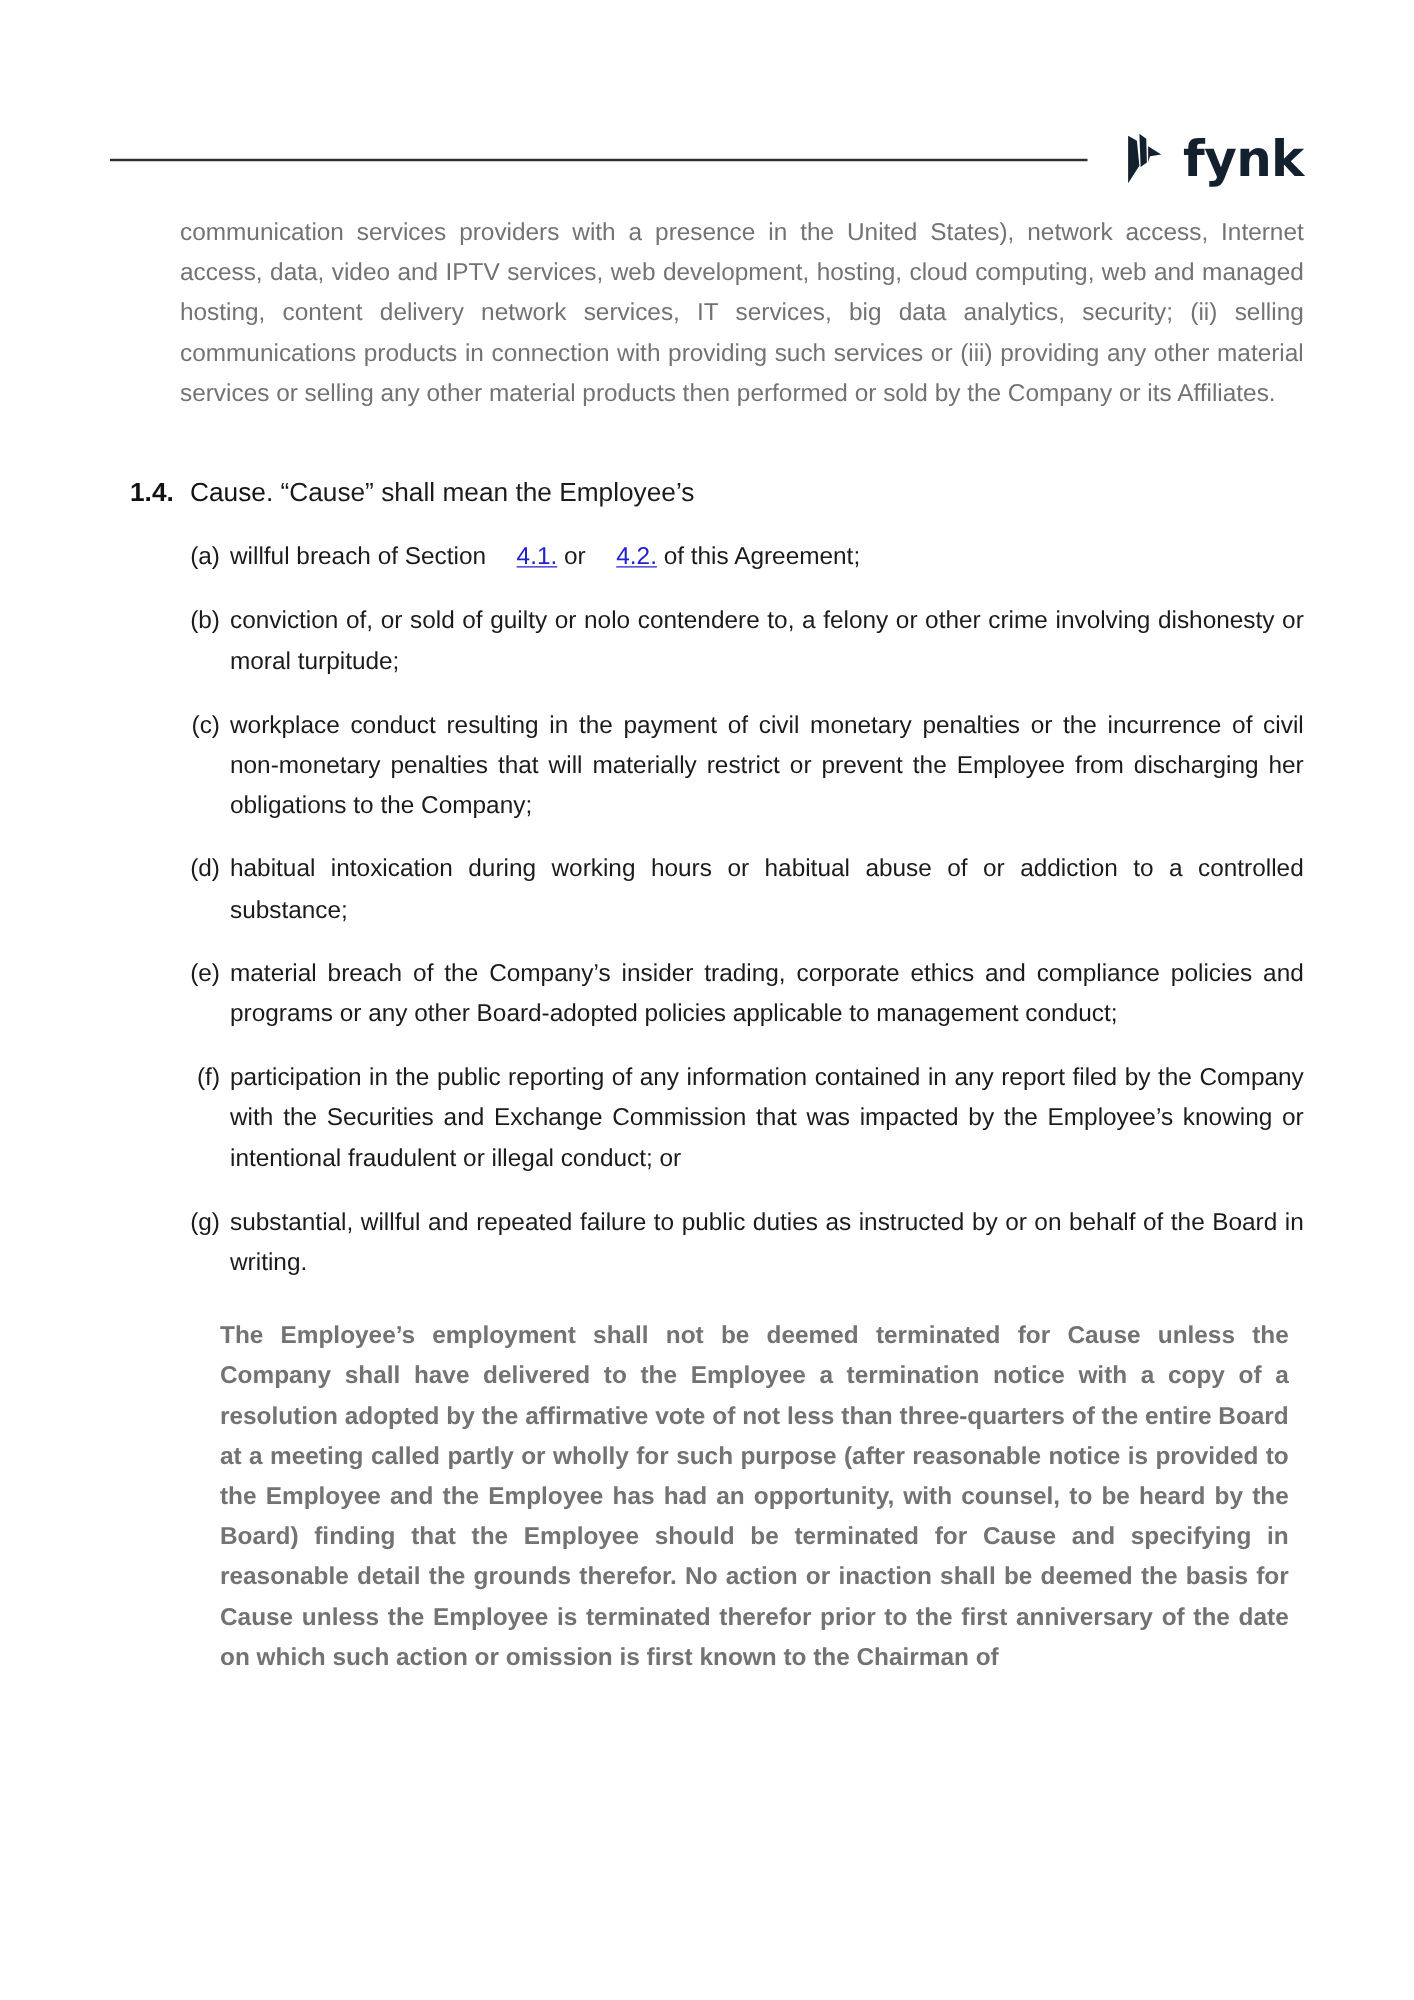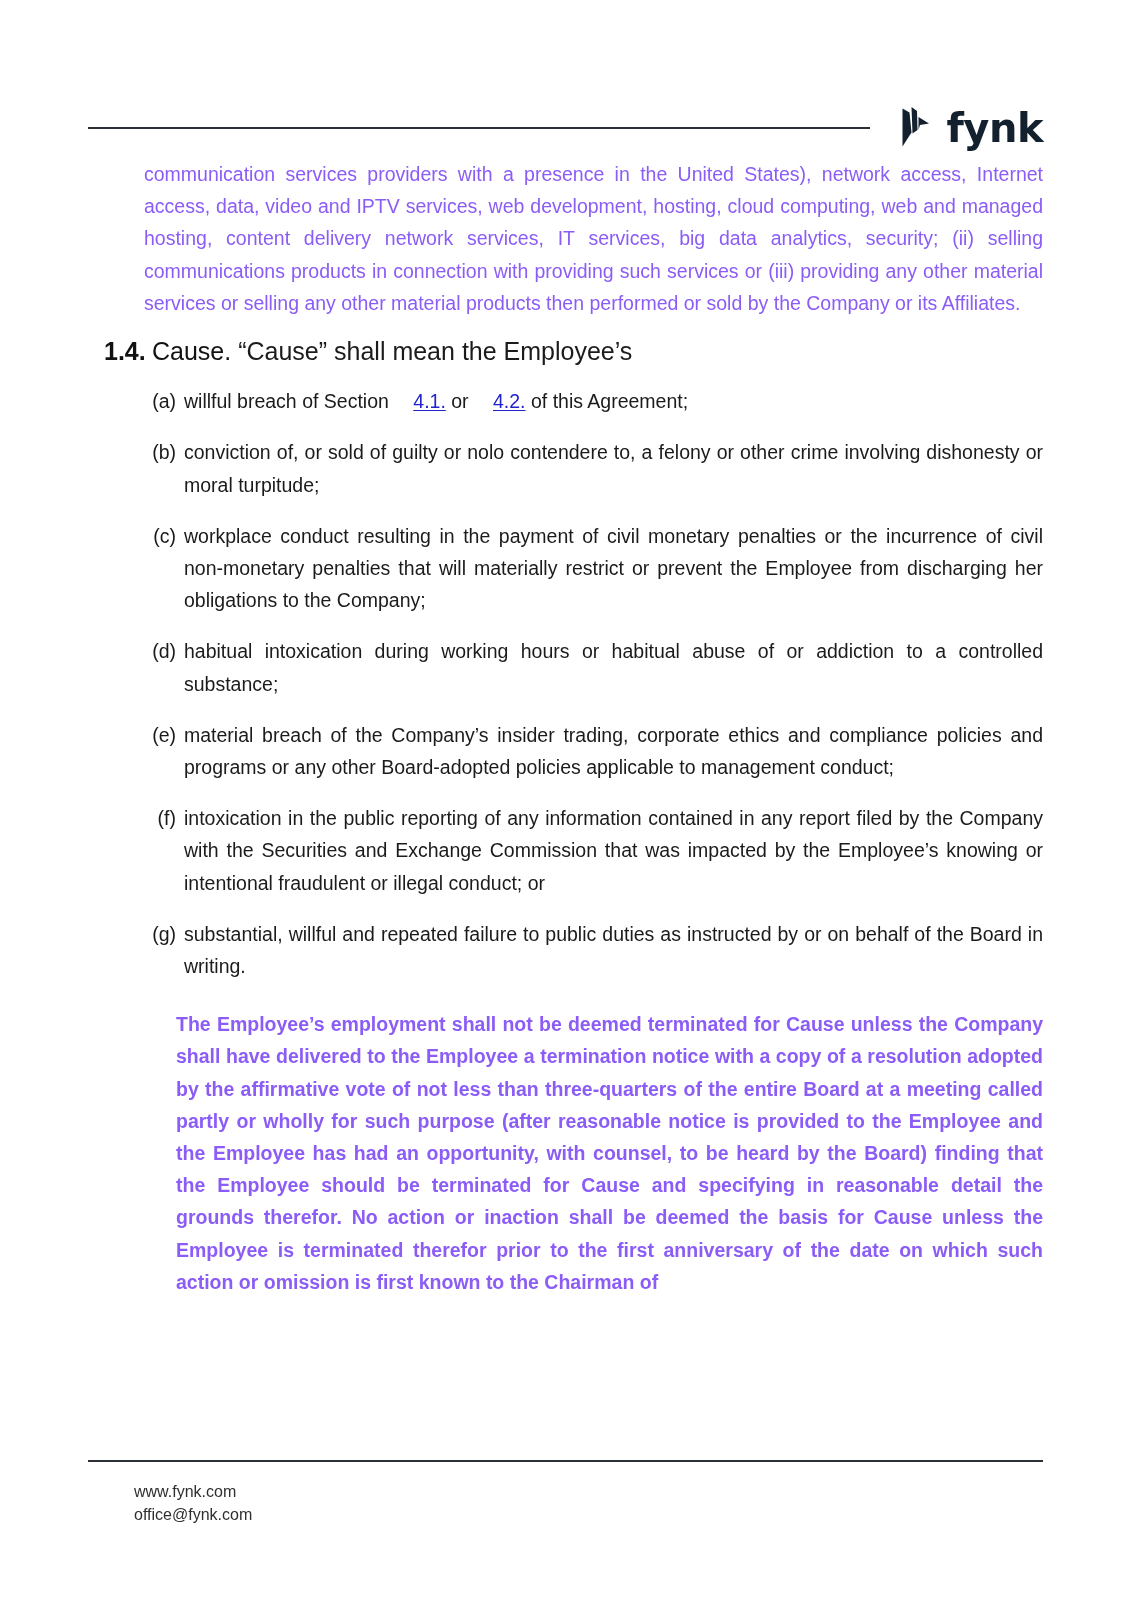--- a/index.html
+++ b/index.html
@@ -65,35 +65,35 @@
     top: 158px;
     left: 88px;
     right: 88px;
   }
 
   .para {
     font-size: 19.5px;
     line-height: 32.2px;
     text-align: justify;
     text-justify: inter-word;
-    color: #8b5cf6;
-    margin: 0;
+    color: #737373;
+    margin: 12px;
   }
 
   .intro-para {
     margin-left: 56px;
     margin-right: 0px;
   }
 
   
   .clause {
-    margin-top: 16px;
+    margin-top: 48px;
     margin-left: 16px;
     display: flex;
-    font-size: 25px;
+    font-size: 21px;
     line-height: 32.2px;
   }
   .clause-number {
     flex: 0 0 auto;
     font-weight: 700;
     width: 48px;
     color: #121212;
   }
   .clause-body {
     flex: 1 1 auto;
@@ -211,35 +211,28 @@
         <span class="list-text">habitual intoxication during working hours or habitual abuse of or addiction to a controlled substance;</span>
       </div>
 
       <div class="list-item">
         <span class="list-marker">(e)</span>
         <span class="list-text">material breach of the Company’s insider trading, corporate ethics and compliance policies and programs or any other Board-adopted policies applicable to management conduct;</span>
       </div>
 
       <div class="list-item">
         <span class="list-marker">(f)</span>
-        <span class="list-text">intoxication in the public reporting of any information contained in any report filed by the Company with the Securities and Exchange Commission that was impacted by the Employee’s knowing or intentional fraudulent or illegal conduct; or</span>
+        <span class="list-text">participation in the public reporting of any information contained in any report filed by the Company with the Securities and Exchange Commission that was impacted by the Employee’s knowing or intentional fraudulent or illegal conduct; or</span>
       </div>
 
       <div class="list-item">
         <span class="list-marker">(g)</span>
         <span class="list-text">substantial, willful and repeated failure to public duties as instructed by or on behalf of the Board in writing.</span>
       </div>
 
     </div>
 
     <p class="para closing-para">The Employee’s employment shall not be deemed terminated for Cause unless the Company shall have delivered to the Employee a termination notice with a copy of a resolution adopted by the affirmative vote of not less than three-quarters of the entire Board at a meeting called partly or wholly for such purpose (after reasonable notice is provided to the Employee and the Employee has had an opportunity, with counsel, to be heard by the Board) finding that the Employee should be terminated for Cause and specifying in reasonable detail the grounds therefor. No action or inaction shall be deemed the basis for Cause unless the Employee is terminated therefor prior to the first anniversary of the date on which such action or omission is first known to the Chairman of</p>
 
   </div>
 
-  <div class="footer">
-    <div class="footer-rule"></div>
-    <div class="footer-lines">
-      <span class="footer-line">www.fynk.com</span>
-      <span class="footer-line">office@fynk.com</span>
-    </div>
-  </div>
 
 </div>
 
 </body></html>

